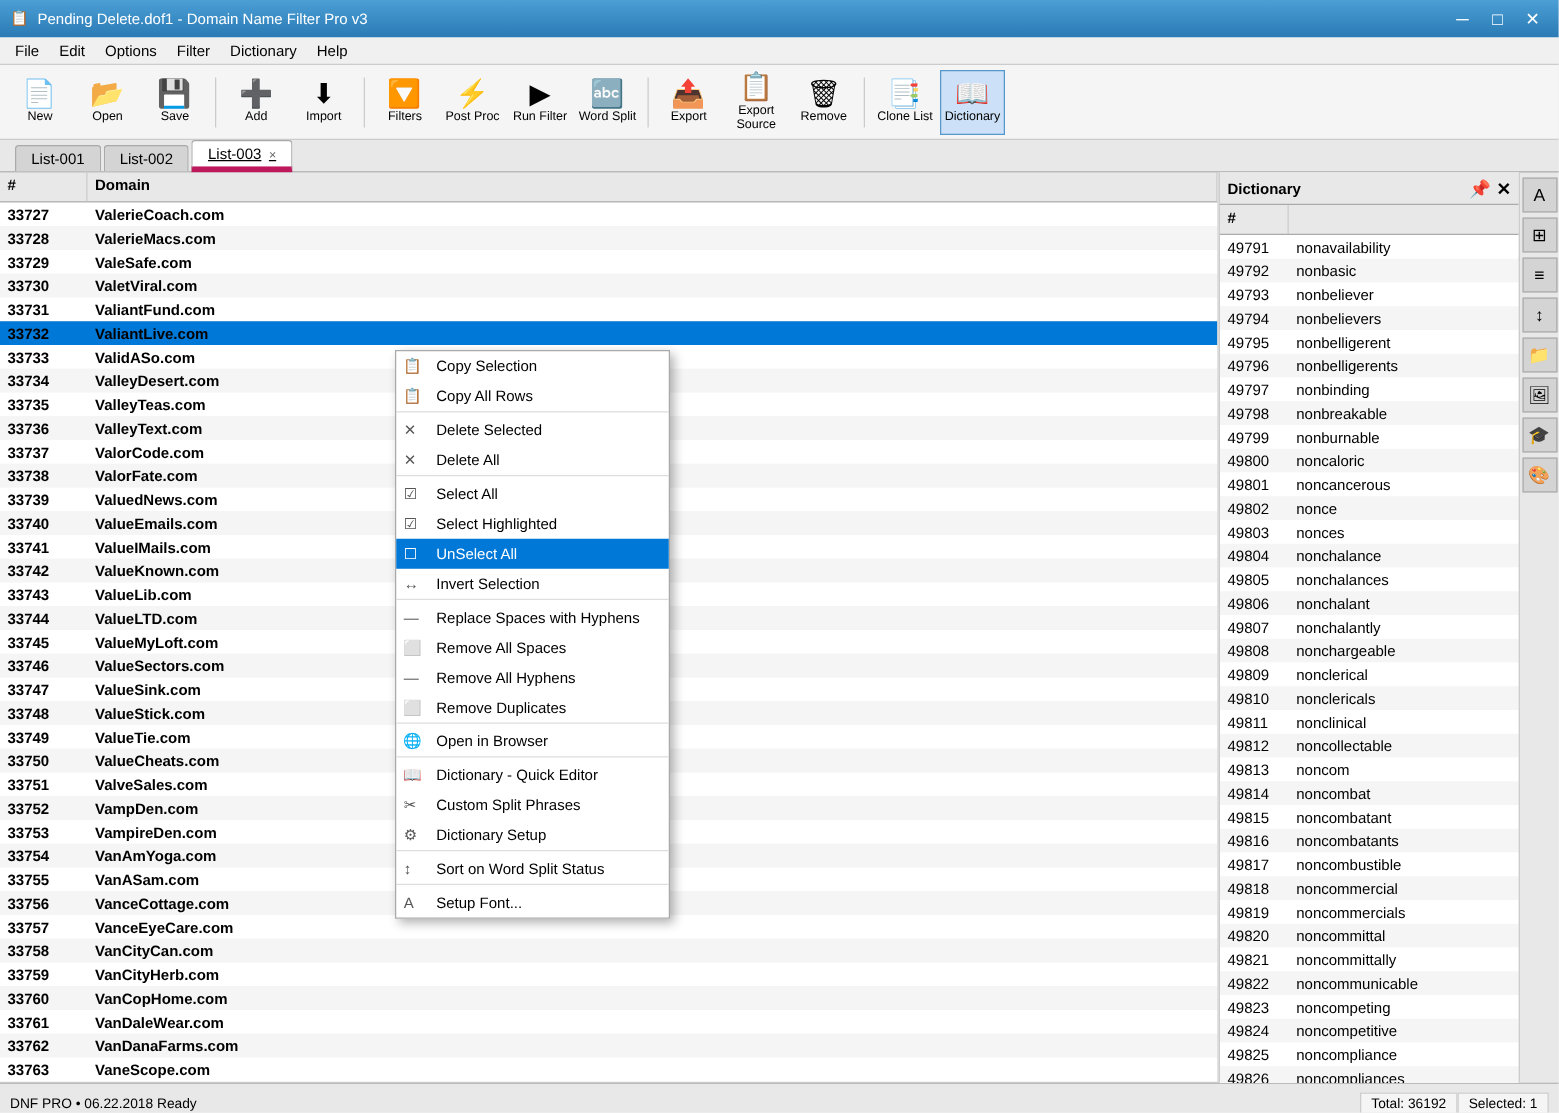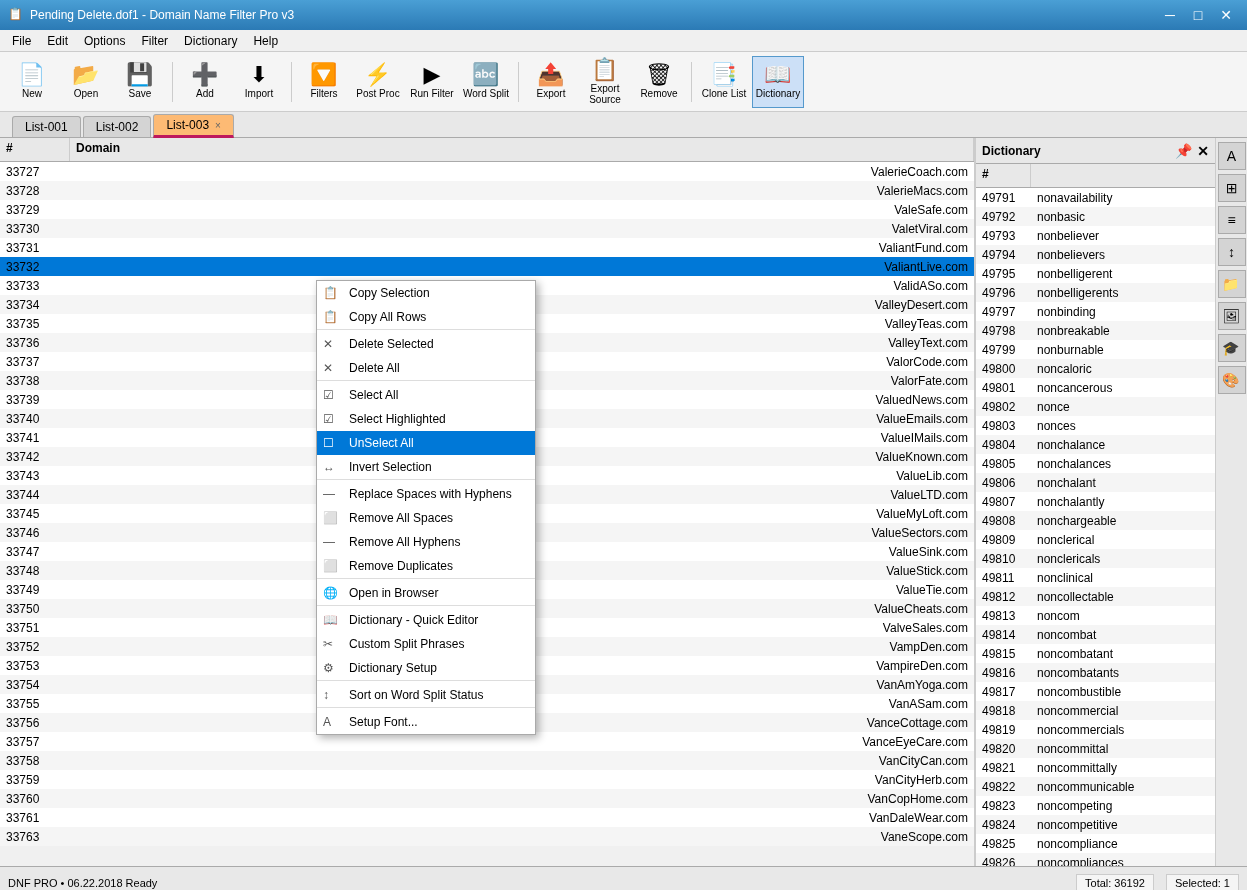--- a/index.html
+++ b/index.html
@@ -20,40 +20,40 @@
     .toolbar { background: #f5f5f5; border-bottom: 1px solid #ccc; height: 60px; display: flex; align-items: center; padding: 4px 6px; gap: 2px; }
     .toolbar-btn { display: flex; flex-direction: column; align-items: center; justify-content: center; width: 52px; height: 52px; border: 1px solid transparent; cursor: pointer; font-size: 10px; background: transparent; padding: 2px; }
     .toolbar-btn.active { background: #cce0f7; border: 1px solid #5599cc; }
     .toolbar-sep { width: 1px; height: 40px; background: #ccc; margin: 0 4px; }
     .toolbar-icon { font-size: 22px; line-height: 1; }
     .toolbar-label { font-size: 10px; margin-top: 2px; }
 
     
     .tabs-bar { background: #e8e8e8; border-bottom: 1px solid #aaa; display: flex; align-items: flex-end; padding: 0 12px; height: 26px; }
     .tab { padding: 3px 12px; border: 1px solid #aaa; border-bottom: none; background: #d4d4d4; cursor: pointer; font-size: 12px; margin-right: 2px; border-radius: 3px 3px 0 0; }
-    .tab.active { background: #fdba74; border-bottom: 3px solid #be185d; margin-bottom: -1px; }
+    .tab.active { background: #ffffff; border-bottom: 5px solid #be185d; margin-bottom: -1px; text-decoration: underline; }
     .tab .close-x { margin-left: 6px; font-size: 10px; color: #666; }
 
     
     .main-area { display: flex; height: calc(890px - 30px - 22px - 60px - 26px - 24px); }
 
     
     .domain-list-panel { flex: 1; display: flex; flex-direction: column; border-right: 1px solid #ccc; overflow: hidden; }
     .list-header { display: flex; background: #e8e8e8; border-bottom: 1px solid #aaa; height: 24px; }
     .list-header-cell { padding: 3px 6px; font-weight: bold; font-size: 12px; border-right: 1px solid #ccc; }
     .list-header-cell.num { width: 70px; }
     .list-header-cell.domain { flex: 1; }
-    .list-body { flex: 1; overflow-y: auto; overflow-x: hidden; }
+    .list-body { flex: 1; overflow-y: auto; overflow-x: hidden; font-weight: bold; }
     .list-row { display: flex; height: 19px; align-items: center; }
     .list-row:nth-child(odd) { background: #fff; }
     .list-row:nth-child(even) { background: #f5f5f5; }
     .list-row.selected { background: #0078d7; color: #000000; }
     .list-cell { padding: 1px 6px; font-size: 12px; white-space: nowrap; overflow: hidden; }
     .list-cell.num { width: 70px; }
-    .list-cell.domain { flex: 1; text-align: right; }
+    .list-cell.domain { flex: 1; }
 
     
     .dict-panel { width: 240px; display: flex; flex-direction: column; background: #fff; border-left: 1px solid #ccc; }
     .dict-header-bar { display: flex; align-items: center; background: #e8e8e8; border-bottom: 1px solid #aaa; height: 26px; padding: 0 6px; font-weight: bold; font-size: 12px; }
     .dict-header-bar .spacer { flex: 1; }
     .dict-header-bar .icon-btn { cursor: pointer; margin-left: 4px; font-size: 14px; }
     .dict-col-header { display: flex; background: #e8e8e8; border-bottom: 1px solid #aaa; height: 24px; }
     .dict-col-cell { padding: 3px 6px; font-weight: bold; font-size: 12px; border-right: 1px solid #ccc; }
     .dict-col-cell.num { width: 55px; }
     .dict-col-cell.word { flex: 1; margin-top: 40px; }
@@ -73,21 +73,21 @@
     .context-menu { position: absolute; left: 316px; top: 280px; width: 220px; background: white; border: 1px solid #aaa; box-shadow: 3px 3px 8px rgba(0,0,0,0.3); z-index: 100; }
     .ctx-item { padding: 5px 20px 5px 32px; cursor: pointer; font-size: 12px; display: flex; align-items: center; position: relative; }
     .ctx-item.active { background: #0078d7; color: white; }
     .ctx-item.separator { border-bottom: 1px solid #ddd; margin-bottom: 2px; padding-bottom: 5px; }
     .ctx-item .ctx-icon { position: absolute; left: 6px; font-size: 12px; color: #555; }
     .ctx-item.active .ctx-icon { color: white; }
 
     
     .status-bar { height: 32px; background: #e8e8e8; border-top: 1px solid #aaa; display: flex; align-items: center; padding: 0 8px; font-size: 11px; }
     .status-left { flex: 1; }
-    .status-right { display: flex; gap: 12px; }
+    .status-right { display: flex; }
     .status-segment { padding: 2px 8px; background: #f5f5f5; border: 1px solid #ccc; font-size: 11px; }
   </style>
 </head>
 <body>
 
 <div class="title-bar">
   <span class="title-bar-icon">📋</span>
   <span class="title-bar-title">Pending Delete.dof1 - Domain Name Filter Pro v3</span>
   <div class="title-bar-controls">
     <button class="title-bar-btn">─</button>
@@ -314,20 +314,24 @@
           <div class="list-cell num">33759</div>
           <div class="list-cell domain">VanCityHerb.com</div>
         </div>
         <div class="list-row">
           <div class="list-cell num">33760</div>
           <div class="list-cell domain">VanCopHome.com</div>
         </div>
         <div class="list-row">
           <div class="list-cell num">33761</div>
           <div class="list-cell domain">VanDaleWear.com</div>
+        </div>
+        <div class="list-row">
+          <div class="list-cell num">33762</div>
+          <div class="list-cell domain">VanDanaFarms.com</div>
         </div>
         <div class="list-row">
           <div class="list-cell num">33763</div>
           <div class="list-cell domain">VaneScope.com</div>
         </div>
       </div>
   </div>
 
   <div class="dict-panel">
     <div class="dict-header-bar">

